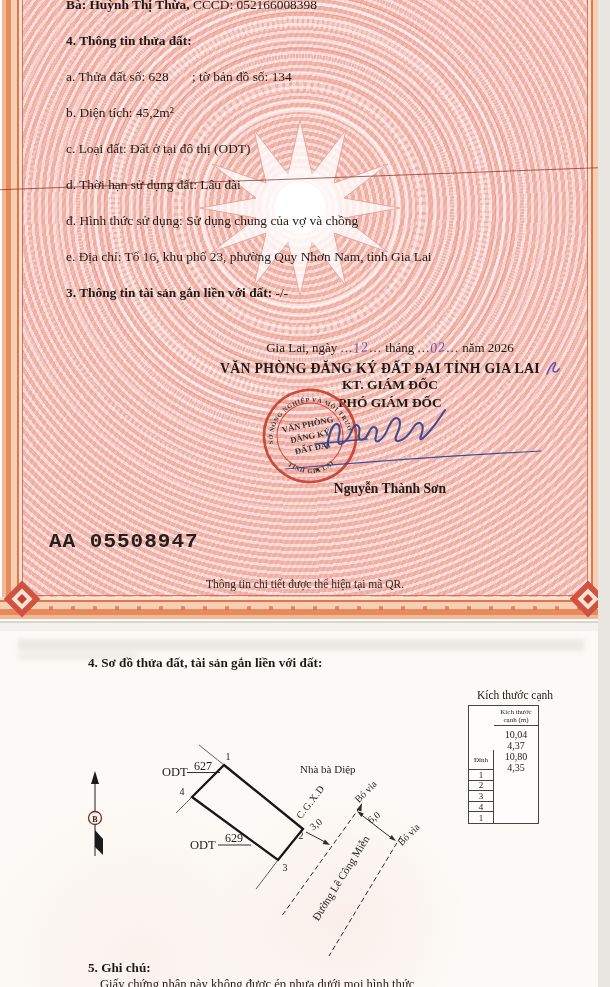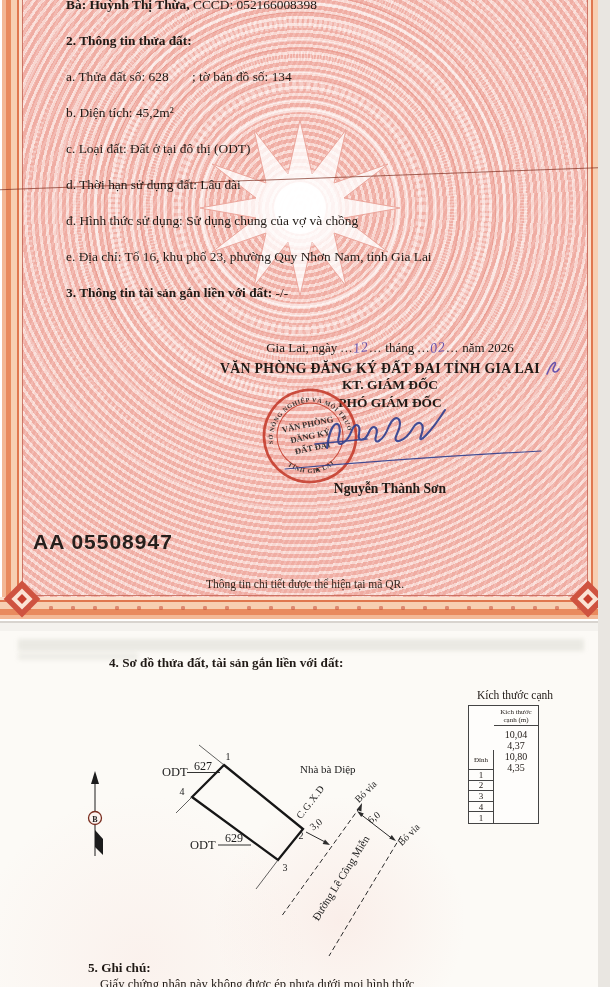--- a/index.html
+++ b/index.html
@@ -47,38 +47,38 @@
   .date-line{top:340px;font-size:13px;}
   .office-line{top:358px;font-size:13.8px;font-weight:bold;letter-spacing:.3px;text-align:center;}
   .kt-line{top:377px;font-size:13.4px;font-weight:bold;}
   .pho-line{top:395px;font-size:13.4px;font-weight:bold;}
   .signer-line{top:481px;font-size:13.6px;font-weight:bold;}
   .hand{font-style:italic;color:#6a55ad;display:inline-block;transform:rotate(-8deg);
         font-size:14px;letter-spacing:1px;}
   .dots{letter-spacing:1px;color:#3a2c28;}
   .paraph{display:inline-block;vertical-align:-3px;margin-left:4px;}
 
-  .serial{position:absolute;left:33px;top:530px;font-family:Liberation Sans, sans-serif;
-        font-weight:bold;font-size:21px;letter-spacing:1px;color:#26201d;}
+  .serial{position:absolute;left:33px;top:530px;font-family:Liberation Mono, monospace;
+        font-weight:bold;font-size:21px;letter-spacing:1px;color:#26201d;padding-left:16px;}
   .qr-note{position:absolute;left:0;top:578px;width:610px;text-align:center;font-size:11.5px;color:#33271f;}
 
   .stamp-wrap{position:absolute;left:248px;top:378px;}
   .sig-wrap{position:absolute;left:255px;top:398px;}
 
   
   .page2{position:absolute;left:0;top:631px;width:610px;height:356px;overflow:hidden;
      background:
        radial-gradient(circle 180px at 340px 290px, rgba(238,166,155,.14), transparent 70%),
        radial-gradient(circle 240px at 140px 330px, rgba(238,166,155,.10), transparent 70%),
        #fcfaf6;}
   .ghost{position:absolute;left:18px;top:8px;width:566px;height:12px;
        background:rgba(140,150,128,.16);filter:blur(2px);}
   .ghost2{position:absolute;left:18px;top:22px;width:120px;height:7px;
        background:rgba(140,150,128,.12);filter:blur(2px);}
-  .h4{position:absolute;left:88px;top:24px;font-size:13.2px;font-weight:bold;margin-left:21px;}
+  .h4{position:absolute;left:88px;top:24px;font-size:13.2px;font-weight:bold;}
   .h5{position:absolute;left:88px;top:329px;font-size:13.2px;font-weight:bold;}
   .note-line{position:absolute;left:100px;top:346px;font-size:12.6px;}
 
   .dt-title{position:absolute;left:455px;top:58px;width:120px;text-align:center;font-size:11.5px;}
   .dtable{position:absolute;left:468px;top:74px;width:71px;border:1px solid #444;display:flex;
         font-size:9px;background:rgba(255,255,255,.5);}
   .dt-col1{width:25px;border-right:1px solid #444;display:flex;flex-direction:column;margin-top:44px;}
   .dt-col2{width:44px;display:flex;flex-direction:column;}
   .dt-h{height:20px;border-bottom:1px solid #444;display:flex;align-items:center;justify-content:center;
         text-align:center;font-size:7px;line-height:8px;padding:1px;}
@@ -141,21 +141,21 @@
       </div>
     <div class="corner corner-br">
         <div class="d1"></div>
         <div class="d2"></div>
         <div class="d3"></div>
       </div>
 
     <div class="scan-line"></div>
 
     <div class="cert-text"><span class="b">Bà: Huỳnh Thị Thừa,</span><span> CCCD: 052166008398</span><br>
-<span class="b">2. Thông tin thửa đất:</span><br>
+<span class="b">4. Thông tin thửa đất:</span><br>
 <span>a. Thửa đất số: 628       ; tờ bản đồ số: 134</span><br>
 <span>b. Diện tích: 45,2m²</span><br>
 <span>c. Loại đất: Đất ở tại đô thị (ODT)</span><br>
 <span>d. Thời hạn sử dụng đất: Lâu dài</span><br>
 <span>đ. Hình thức sử dụng: Sử dụng chung của vợ và chồng</span><br>
 <span>e. Địa chỉ: Tổ 16, khu phố 23, phường Quy Nhơn Nam, tỉnh Gia Lai</span><br>
 <span class="b">3. Thông tin tài sản gắn liền với đất:</span><span> -/-</span></div>
 
     <div class="cline date-line">
       <span>Gia Lai, ngày</span>

